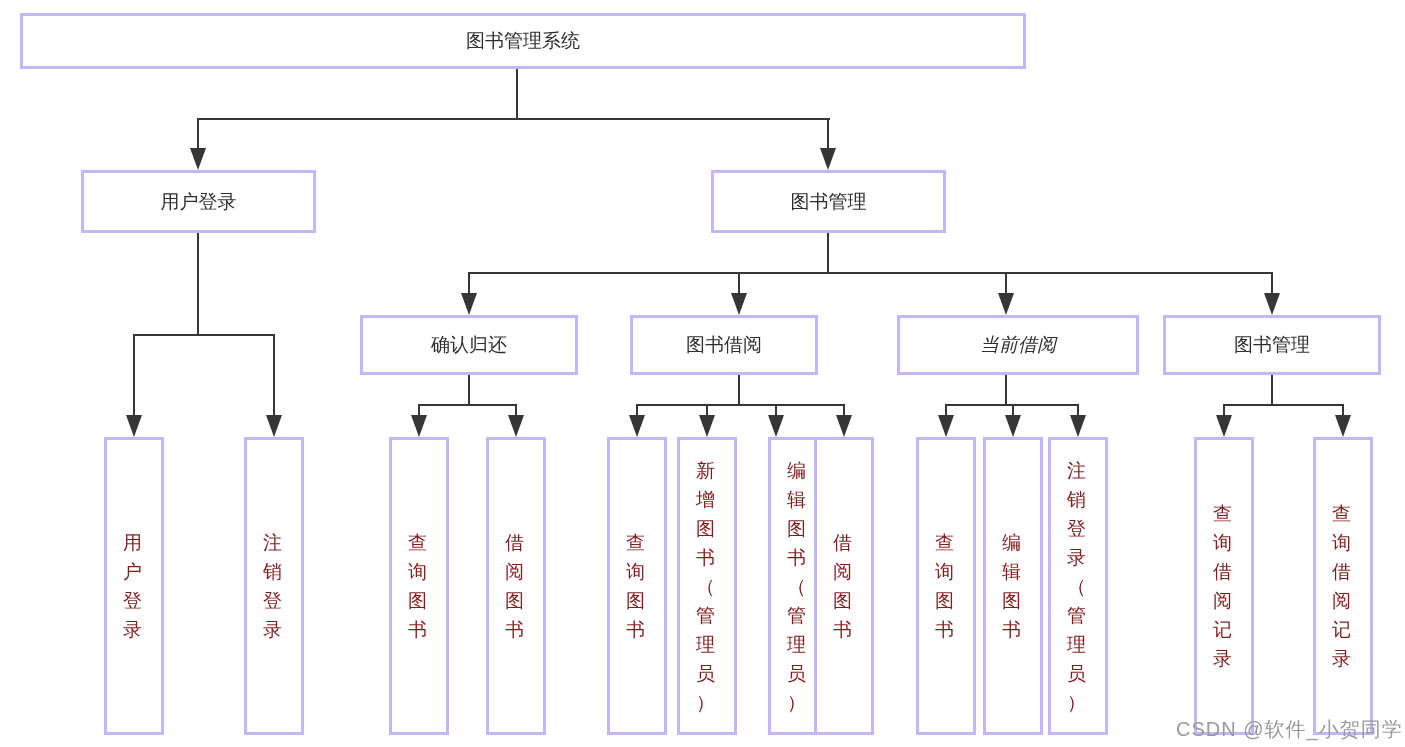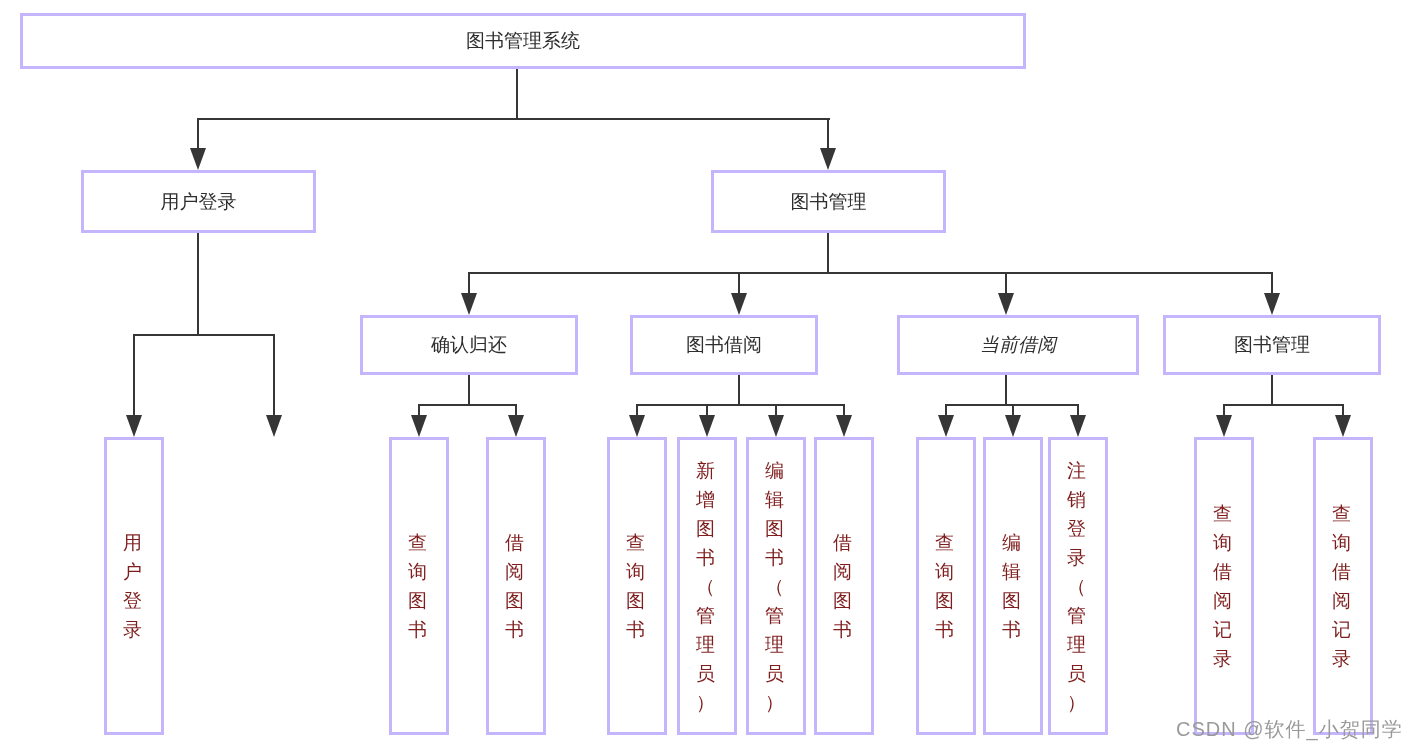--- a/index.html
+++ b/index.html
@@ -143,35 +143,38 @@
   <div class="vline" style="left:1271px; top:375px; height:31px;"></div>
   <div class="hline" style="left:1223px; top:404px; width:121px;"></div>
   <div class="vline" style="left:1223px; top:404px; height:12px;"></div>
   <div class="arrow" style="left:1216px; top:415px;"></div>
   <div class="vline" style="left:1342px; top:404px; height:12px;"></div>
   <div class="arrow" style="left:1335px; top:415px;"></div>
 
   <div class="box leaf" style="left:104px; top:437px; width:60px; height:298px;">
     <span class="vtext">用户登录</span>
   </div>
+  <div class="box leaf" style="left:244px; top:437px; width:60px; height:298px;">
+    <span class="vtext">注销登录</span>
+  </div>
 
   <div class="box leaf" style="left:389px; top:437px; width:60px; height:298px;">
     <span class="vtext">查询图书</span>
   </div>
   <div class="box leaf" style="left:486px; top:437px; width:60px; height:298px;">
     <span class="vtext">借阅图书</span>
   </div>
 
   <div class="box leaf" style="left:607px; top:437px; width:60px; height:298px;">
     <span class="vtext">查询图书</span>
   </div>
   <div class="box leaf" style="left:677px; top:437px; width:60px; height:298px;">
     <span class="vtext">新增图书（管理员）</span>
   </div>
-  <div class="box leaf" style="left:746px; top:437px; width:60px; height:298px;">
+  <div class="box leaf" style="left:768px; top:437px; width:60px; height:298px;">
     <span class="vtext">编辑图书（管理员）</span>
   </div>
   <div class="box leaf" style="left:814px; top:437px; width:60px; height:298px;">
     <span class="vtext">借阅图书</span>
   </div>
 
   <div class="box leaf" style="left:916px; top:437px; width:60px; height:298px;">
     <span class="vtext">查询图书</span>
   </div>
   <div class="box leaf" style="left:983px; top:437px; width:60px; height:298px;">

